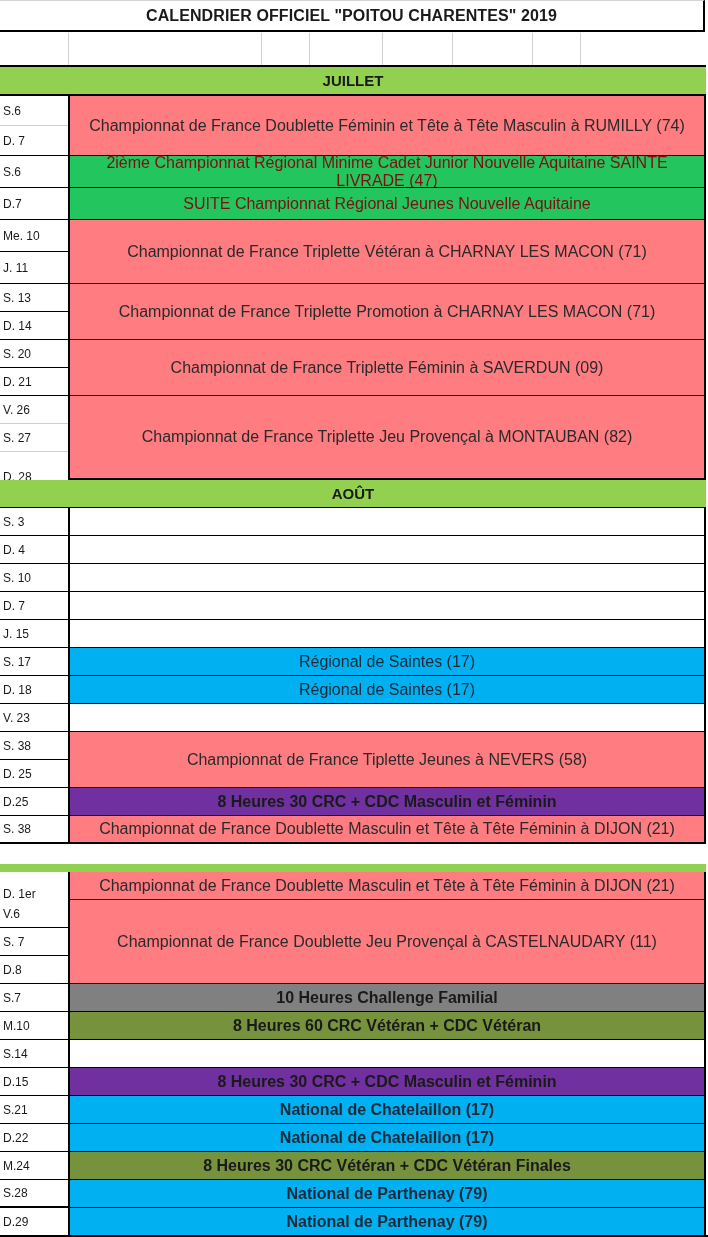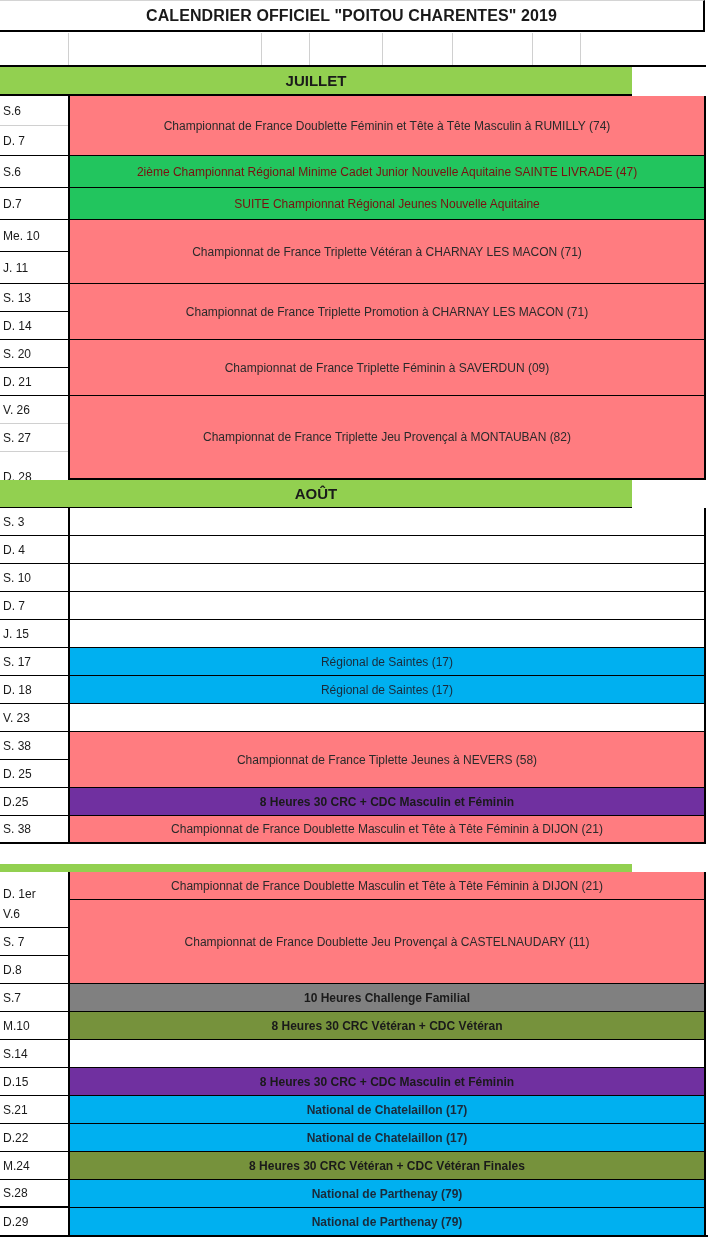--- a/index.html
+++ b/index.html
@@ -7,32 +7,32 @@
          font-family: "Liberation Sans", sans-serif; color: #1a1a1a; }
   .sheet { position: absolute; left: 0; top: 0; width: 708px; }
   .title { position: absolute; left: 0; top: 0; width: 705px; height: 32px;
            border-right: 2px solid #000; border-bottom: 2px solid #000;
            border-top: 1px solid #d4d4d4;
            display: flex; align-items: center; justify-content: center;
            font-weight: bold; font-size: 16px; letter-spacing: 0.1px; box-sizing: border-box; }
   .blank-row { position: absolute; left: 0; top: 33px; width: 706px; height: 34px;
                border-bottom: 2px solid #000; box-sizing: border-box; }
   .blank-row .gl { position: absolute; top: 0; bottom: 0; width: 1px; background: #d0d0d0; }
-  .month { position: absolute; left: 0; width: 632px; height: 29px; background: #92d050;
+  .month { position: absolute; left: 0; width: 706px; height: 29px; background: #92d050;
            border-bottom: 2px solid #000; box-sizing: border-box;
            display: flex; align-items: center; justify-content: center;
            font-weight: bold; font-size: 15px; }
   .date { position: absolute; left: 0; width: 68px; box-sizing: border-box;
           border-bottom: 1px solid #000; padding-left: 3px;
           display: flex; align-items: center; font-size: 12px; background: #fff; }
   .date.soft { border-bottom: 1px solid #d0d0d0; }
   .event { position: absolute; left: 68px; width: 638px; box-sizing: border-box;
            border-left: 2px solid #000; border-bottom: 1px solid #000; border-right: 2px solid #000;
            display: flex; align-items: center; justify-content: center; text-align: center;
-           font-size: 12px; }
+           font-size: 16px; }
   .event.bold { font-weight: bold; }
   .c-pink { background: #ff7c80; color: #2a2a2a; }
   .c-red { background: #22c55e; color: #7a1010; }
   .c-blue { background: #00b0f0; color: #1a2a3a; }
   .c-purple { background: #7030a0; color: #1a1a1a; }
   .c-gray { background: #808080; color: #1a1a1a; }
   .c-olive { background: #76923c; color: #1a1a1a; }
   .c-white { background: #ffffff; }
   .bottom-line { position: absolute; left: 0; top: 1235px; width: 708px; height: 2px; background: #000; }
 </style>
@@ -125,21 +125,21 @@
 
   <div class="date" style="top:900px;height:28px">V.6</div>
   <div class="date" style="top:928px;height:28px">S. 7</div>
   <div class="date" style="top:956px;height:28px">D.8</div>
   <div class="event c-pink" style="top:900px;height:84px">Championnat de France Doublette Jeu Provençal à CASTELNAUDARY (11)</div>
 
   <div class="date" style="top:984px;height:28px">S.7</div>
   <div class="event c-gray bold" style="top:984px;height:28px">10 Heures Challenge Familial</div>
 
   <div class="date" style="top:1012px;height:28px">M.10</div>
-  <div class="event c-olive bold" style="top:1012px;height:28px">8 Heures 30 CRC Vétéran + CDC Vétéran</div>
+  <div class="event c-olive bold" style="top:1012px;height:28px">8 Heures 60 CRC Vétéran + CDC Vétéran</div>
 
   <div class="date" style="top:1040px;height:28px">S.14</div>
   <div class="event c-white" style="top:1040px;height:28px"></div>
 
   <div class="date" style="top:1068px;height:28px">D.15</div>
   <div class="event c-purple bold" style="top:1068px;height:28px">8 Heures 30 CRC + CDC  Masculin et Féminin</div>
 
   <div class="date" style="top:1096px;height:28px">S.21</div>
   <div class="event c-blue bold" style="top:1096px;height:28px">National de Chatelaillon (17)</div>
 

